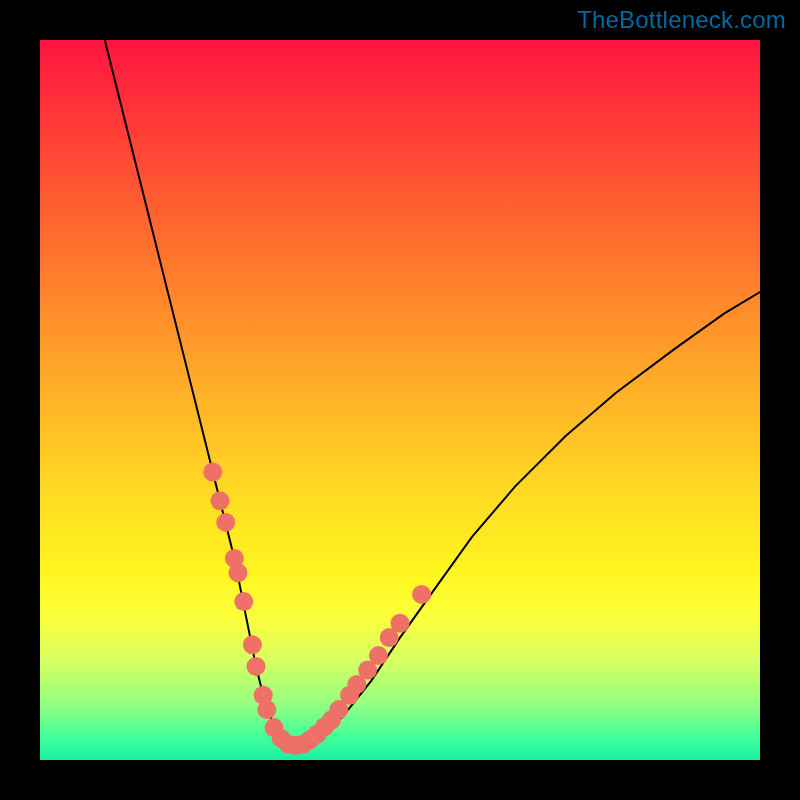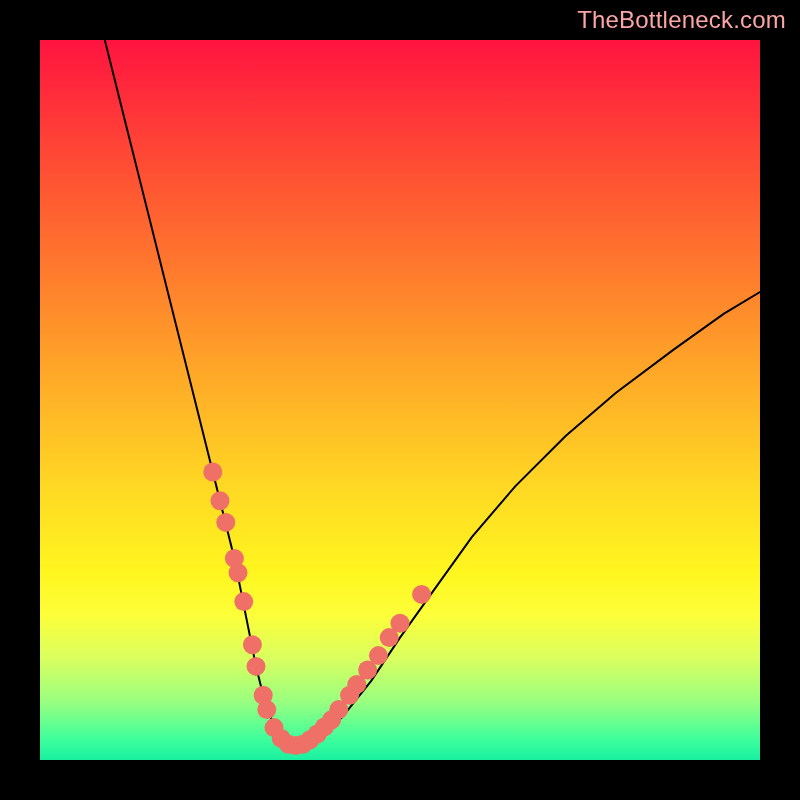--- a/index.html
+++ b/index.html
@@ -14,21 +14,21 @@
   .frame {
     position: relative;
     width: 800px;
     height: 800px;
     background: #000;
   }
   .watermark {
     position: absolute;
     top: 6px;
     right: 14px;
-    color: #fca5a5;
+    color: #0369a1;
     font-size: 24px;
     font-weight: 400;
     letter-spacing: 0.2px;
     z-index: 5;
   }
   .plot-area {
     position: absolute;
     left: 40px;
     top: 40px;
     width: 720px;

